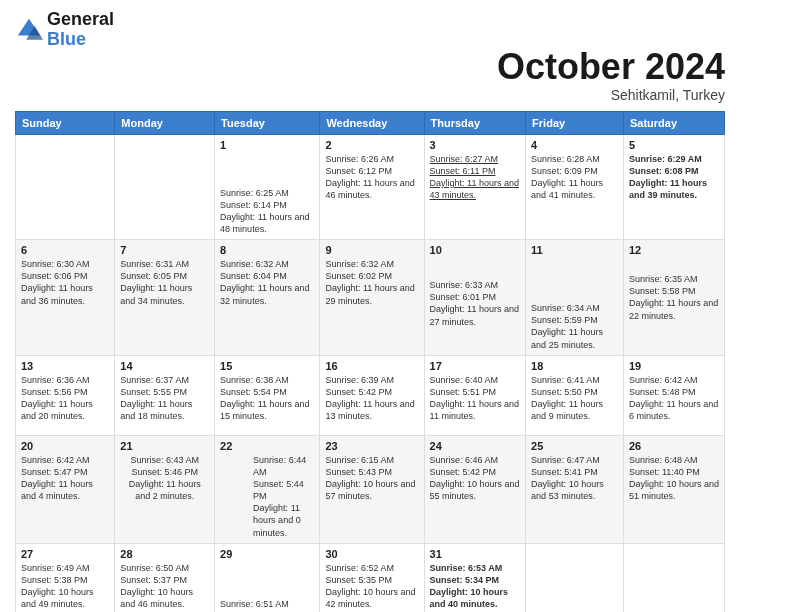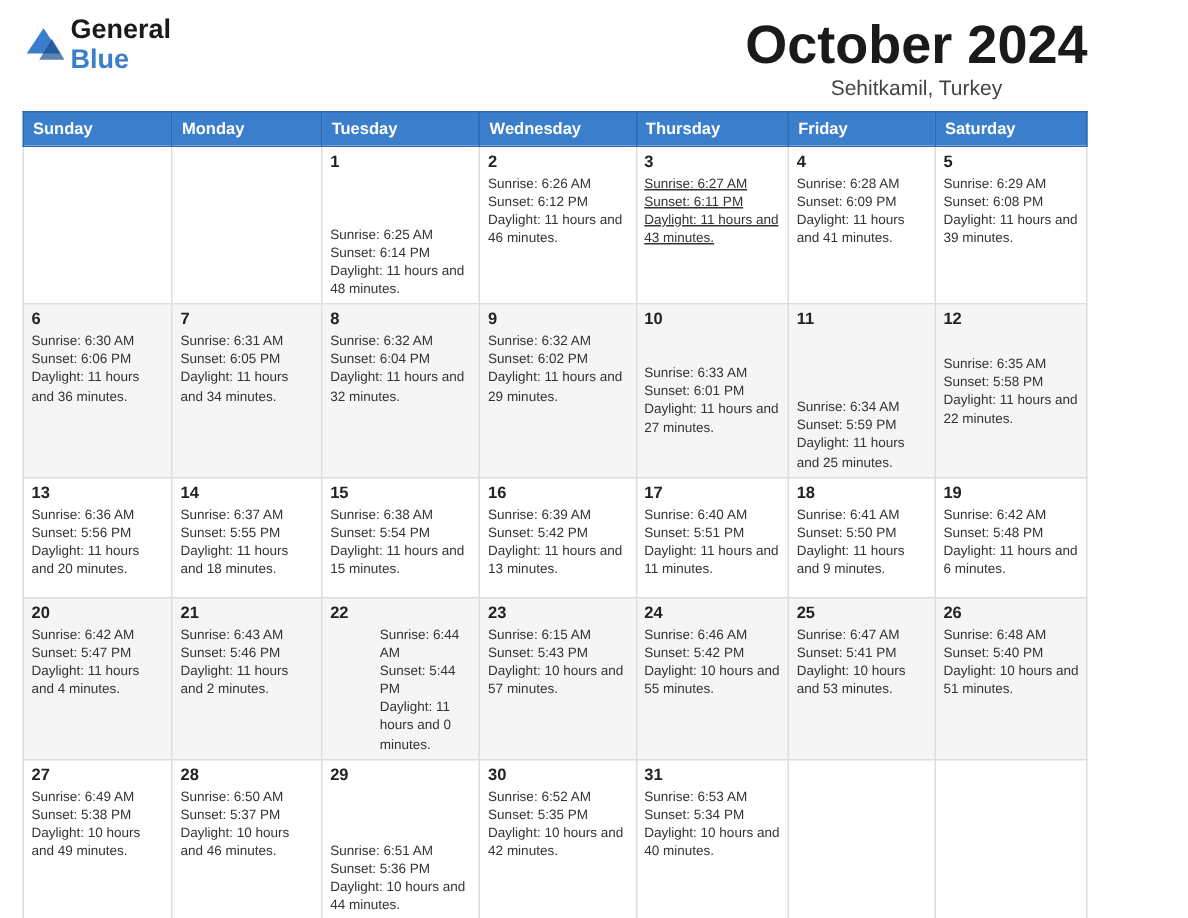--- a/index.html
+++ b/index.html
@@ -31,21 +31,22 @@
       font-size: 18px;
       font-weight: bold;
       color: #1a1a1a;
       line-height: 1.1;
     }
     .logo-icon {
       width: 28px;
       height: 28px;
     }
     .title-area {
-      text-align: center;
+      text-align: right;
+      margin-top: 37px;
     }
     .month-title {
       font-size: 36px;
       font-weight: bold;
       color: #1a1a1a;
       line-height: 1.1;
     }
     .subtitle {
       font-size: 14px;
       color: #444;
@@ -150,21 +151,21 @@
 Daylight: 11 hours and 43 minutes.</div>
           </td>
           <td>
             <span class="day-number">4</span>
             <div class="day-info" style="white-space: pre-line;">Sunrise: 6:28 AM
 Sunset: 6:09 PM
 Daylight: 11 hours and 41 minutes.</div>
           </td>
           <td>
             <span class="day-number">5</span>
-            <div class="day-info" style="white-space: pre-line;">Sunrise: 6:29 AM
+            <div class="day-info" style="white-space: pre-line; font-weight: bold;">Sunrise: 6:29 AM
 Sunset: 6:08 PM
 Daylight: 11 hours and 39 minutes.</div>
           </td>
         </tr>
         <tr>
           <td>
             <span class="day-number">6</span>
             <div class="day-info" style="white-space: pre-line;">Sunrise: 6:30 AM
 Sunset: 6:06 PM
 Daylight: 11 hours and 36 minutes.</div>
@@ -252,21 +253,21 @@
         </tr>
         <tr>
           <td>
             <span class="day-number">20</span>
             <div class="day-info" style="white-space: pre-line;">Sunrise: 6:42 AM
 Sunset: 5:47 PM
 Daylight: 11 hours and 4 minutes.</div>
           </td>
           <td>
             <span class="day-number">21</span>
-            <div class="day-info" style="white-space: pre-line;">Sunrise: 6:43 AM
+            <div class="day-info" style="white-space: pre-line; text-align: center;">Sunrise: 6:43 AM
 Sunset: 5:46 PM
 Daylight: 11 hours and 2 minutes.</div>
           </td>
           <td>
             <span class="day-number">22</span>
             <div class="day-info" style="white-space: pre-line; margin-left: 33px;">Sunrise: 6:44 AM
 Sunset: 5:44 PM
 Daylight: 11 hours and 0 minutes.</div>
           </td>
           <td>
@@ -283,21 +284,21 @@
           </td>
           <td>
             <span class="day-number">25</span>
             <div class="day-info" style="white-space: pre-line;">Sunrise: 6:47 AM
 Sunset: 5:41 PM
 Daylight: 10 hours and 53 minutes.</div>
           </td>
           <td>
             <span class="day-number">26</span>
             <div class="day-info" style="white-space: pre-line;">Sunrise: 6:48 AM
-Sunset: 5:40 PM
+Sunset: 11:40 PM
 Daylight: 10 hours and 51 minutes.</div>
           </td>
         </tr>
         <tr>
           <td>
             <span class="day-number">27</span>
             <div class="day-info" style="white-space: pre-line;">Sunrise: 6:49 AM
 Sunset: 5:38 PM
 Daylight: 10 hours and 49 minutes.</div>
           </td>
@@ -314,21 +315,21 @@
 Daylight: 10 hours and 44 minutes.</div>
           </td>
           <td>
             <span class="day-number">30</span>
             <div class="day-info" style="white-space: pre-line;">Sunrise: 6:52 AM
 Sunset: 5:35 PM
 Daylight: 10 hours and 42 minutes.</div>
           </td>
           <td>
             <span class="day-number">31</span>
-            <div class="day-info" style="white-space: pre-line;">Sunrise: 6:53 AM
+            <div class="day-info" style="white-space: pre-line; font-weight: bold;">Sunrise: 6:53 AM
 Sunset: 5:34 PM
 Daylight: 10 hours and 40 minutes.</div>
           </td>
           <td class="empty"></td>
           <td class="empty"></td>
         </tr>
       </tbody>
   </table>
 </div>
 

